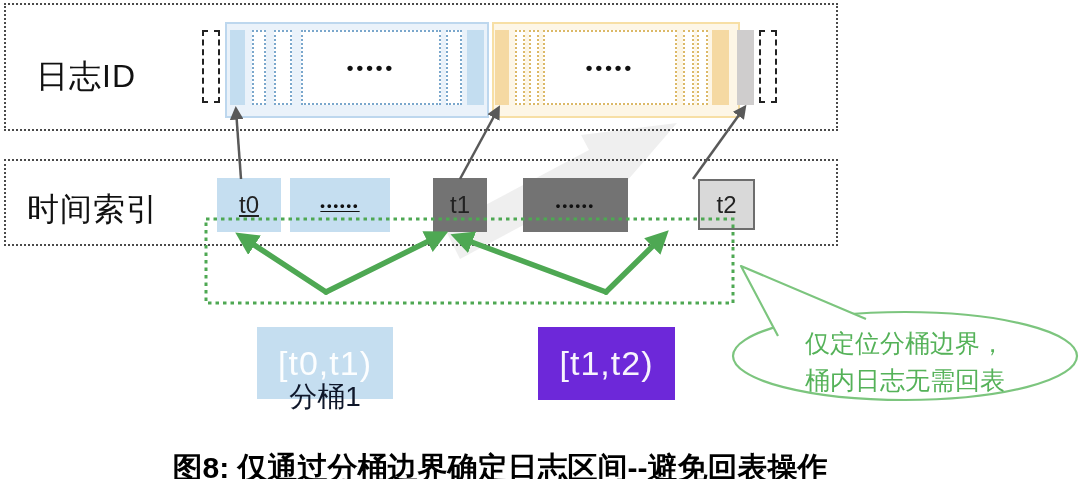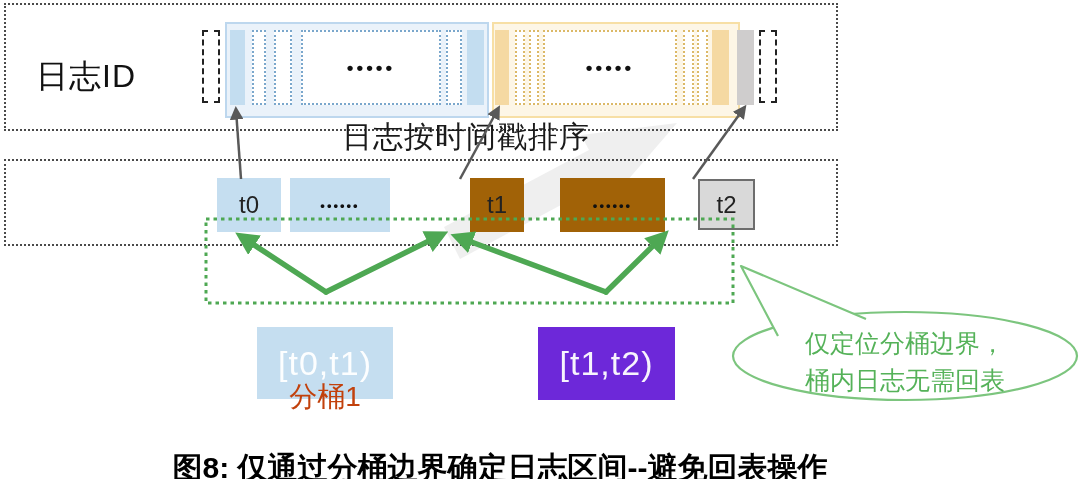--- a/index.html
+++ b/index.html
@@ -23,32 +23,32 @@
   .bar-orange{background:#f5d9a2;}
   .bar-gray{background:#cfcdcd;}
   .slot-dashed-blue{border:2px dotted #7aa7cc;box-sizing:border-box;background:#fff;}
   .slot-dashed-orange{border:2px dotted #dcb967;box-sizing:border-box;background:#fff;}
   .slot-dashed-black{border:2px dashed #222;box-sizing:border-box;background:#fff;}
   .bigdots{display:flex;align-items:center;justify-content:center;
            font-size:19px;font-weight:bold;letter-spacing:3px;color:#111;}
 
   
   .tbox{display:flex;align-items:center;justify-content:center;font-size:24px;color:#222;}
-  .tbox-blue{background:#c5def0;}
-  .tbox-orange{background:#a16207;margin-left:37px;}
+  .tbox-blue{background:#c5def0;text-decoration:underline;}
+  .tbox-orange{background:#737373;}
   .tbox-gray{background:#d9d9d9;border:2px solid #6d6d6d;box-sizing:border-box;}
   .dotsbox{display:flex;align-items:center;justify-content:center;
            font-size:13px;font-weight:bold;letter-spacing:2px;color:#111;}
 
   
   .bucket{display:flex;align-items:center;justify-content:center;
           font-size:34px;color:rgba(255,255,255,0.95);letter-spacing:1px;margin-top:32px;}
   .bucket-blue{background:#c5def0;}
   .bucket-orange{background:#6d28d9;}
-  .bucket-label{font-size:28px;color:#c2410c;text-align:center;}
+  .bucket-label{font-size:28px;color:#0f172a;text-align:center;}
 
   .sort-note{font-size:30px;color:#1a1a1a;letter-spacing:1px;}
   .callout-text{font-size:25px;color:#55b259;text-align:center;white-space:nowrap;}
   .caption{width:1080px;text-align:center;font-size:30px;font-weight:bold;color:#000;}
 </style>
 </head>
 <body>
 
 <div class="canvas">
 
@@ -78,23 +78,23 @@
   <div class="abs content slot-dashed-orange bigdots" style="left:543px;top:30px;width:134px;height:75px;">
        <span>•••••</span>
     </div>
   <div class="abs content slot-dashed-orange" style="left:683px;top:30px;width:11px;height:75px;"></div>
   <div class="abs content slot-dashed-orange" style="left:697px;top:30px;width:11px;height:75px;"></div>
   <div class="abs content bar-orange" style="left:712px;top:30px;width:17px;height:75px;"></div>
 
   <div class="abs content bar-gray" style="left:737px;top:30px;width:17px;height:75px;"></div>
   <div class="abs content slot-dashed-black" style="left:759px;top:30px;width:18px;height:73px;"></div>
 
-  <div class="abs content sort-note" style="left:342px;top:117px;">日志按时间戳排序</div>
 
   <div class="abs content frame" style="left:4px;top:159px;width:834px;height:87px;"></div>
+  <div class="abs content frame-label" style="left:27px;top:188px;">时间索引</div>
 
   <div class="abs content tbox tbox-blue" style="left:217px;top:178px;width:64px;height:54px;">t0</div>
   <div class="abs content tbox-blue dotsbox" style="left:290px;top:178px;width:100px;height:54px;">••••••</div>
   <div class="abs content tbox tbox-orange" style="left:433px;top:178px;width:54px;height:54px;">t1</div>
   <div class="abs content tbox-orange dotsbox" style="left:523px;top:178px;width:105px;height:54px;">••••••</div>
   <div class="abs content tbox tbox-gray" style="left:665px;top:179px;width:57px;height:51px;margin-left:33px;">t2</div>
 
   <div class="abs content bucket bucket-blue" style="left:257px;top:295px;width:136px;height:72px;">[t0,t1)</div>
   <div class="abs content bucket bucket-orange" style="left:538px;top:295px;width:137px;height:73px;">[t1,t2)</div>
   <div class="abs content bucket-label" style="left:257px;top:378px;width:136px;">分桶1</div>

